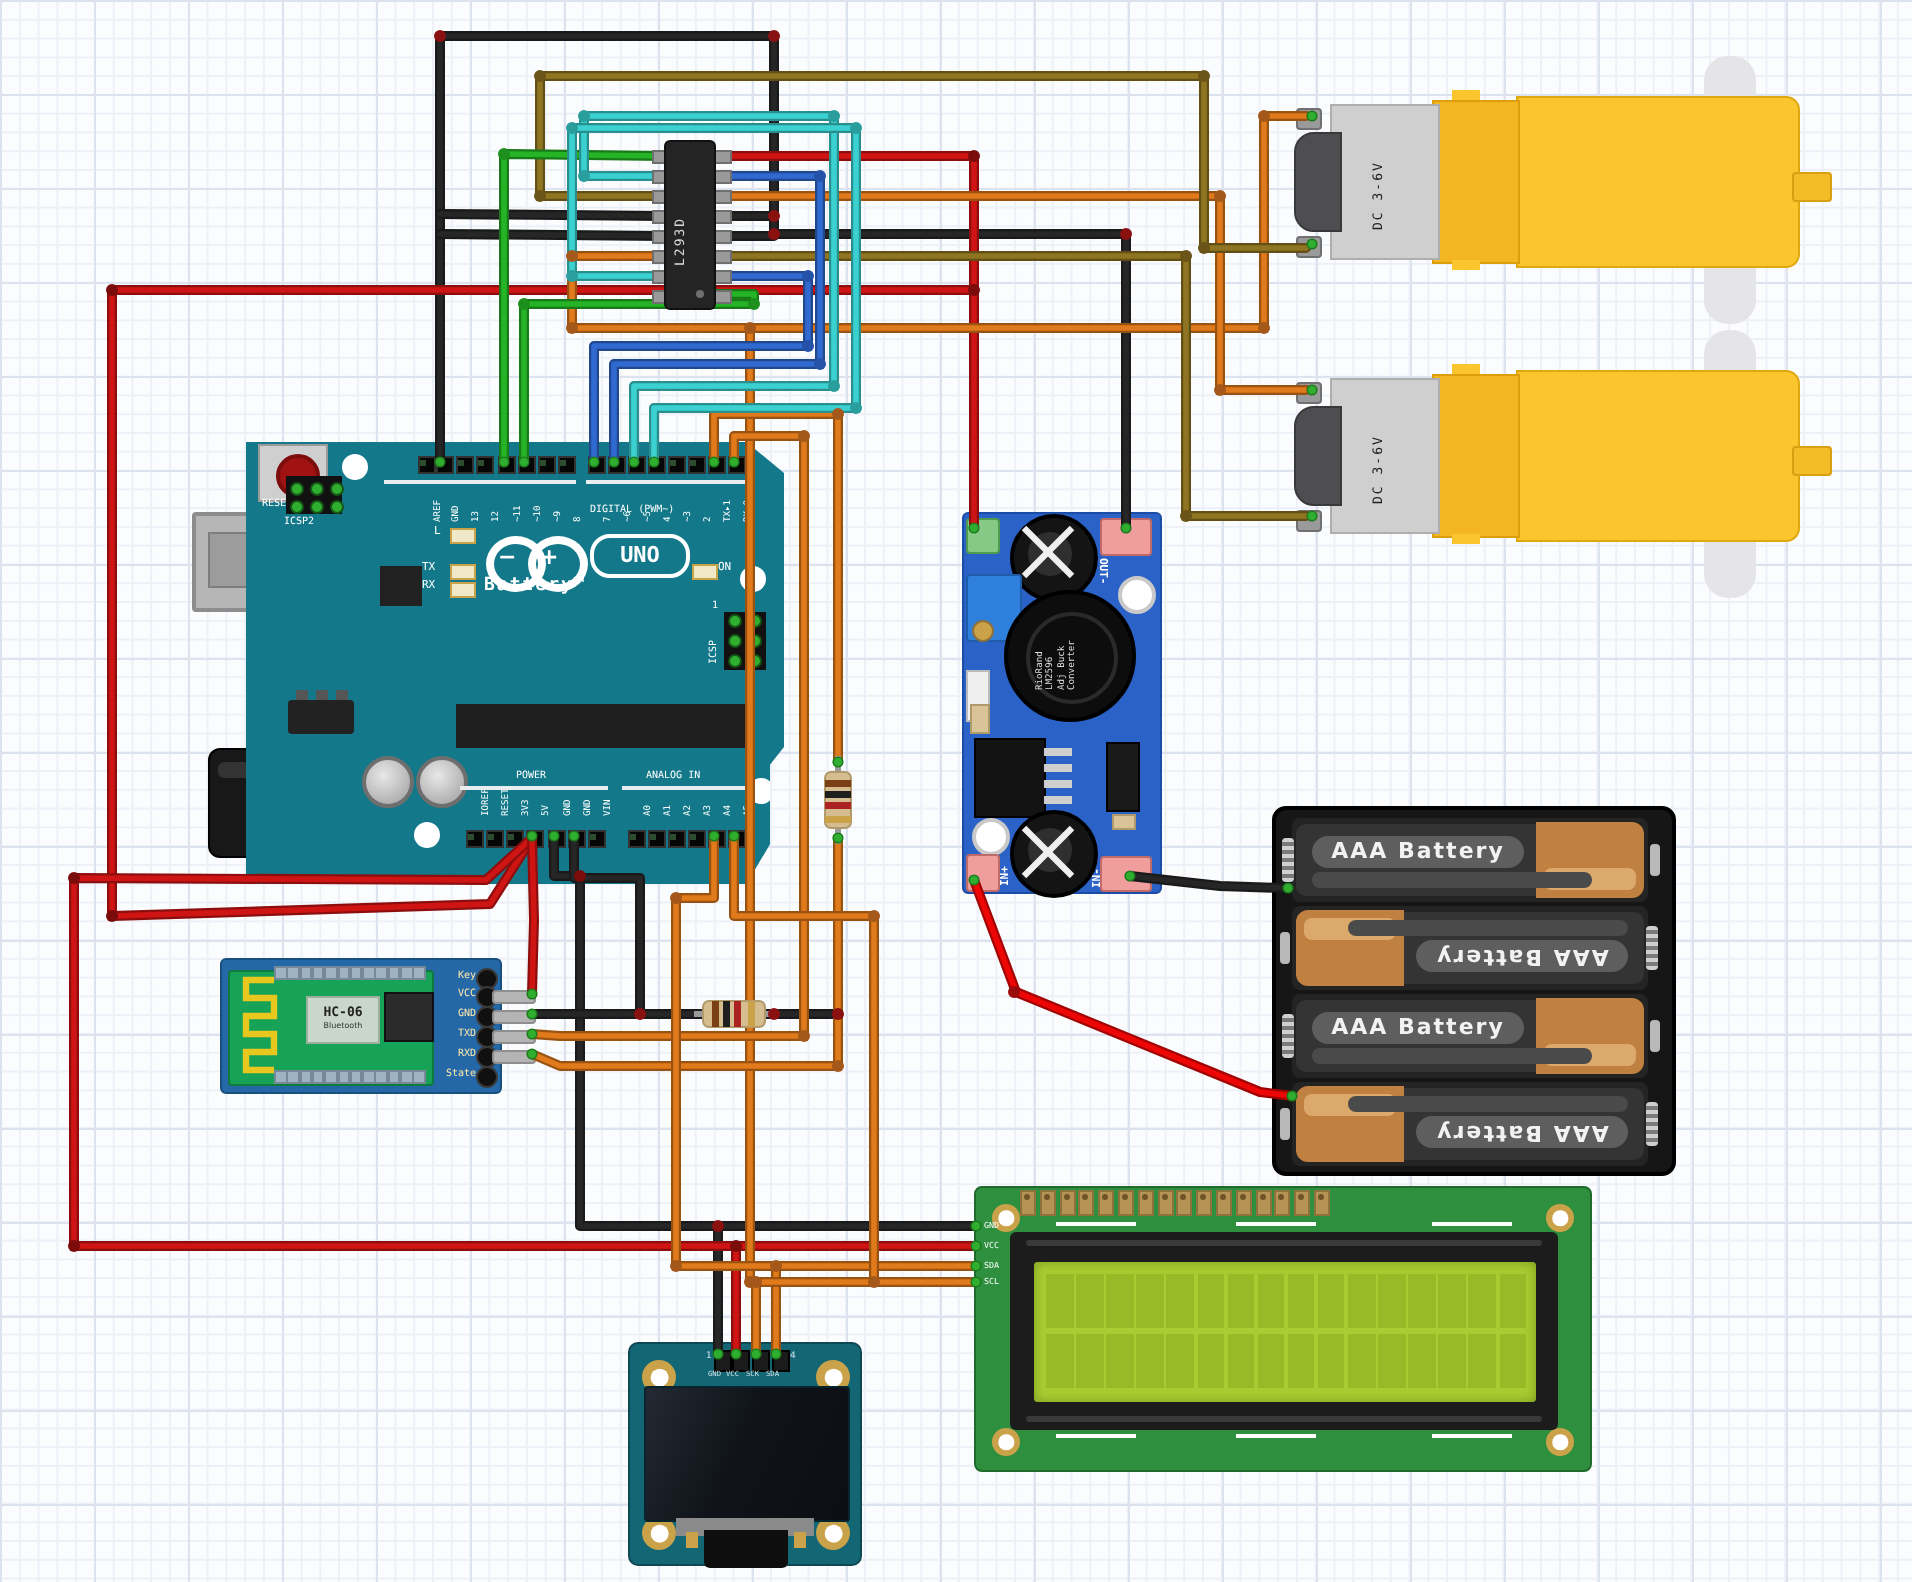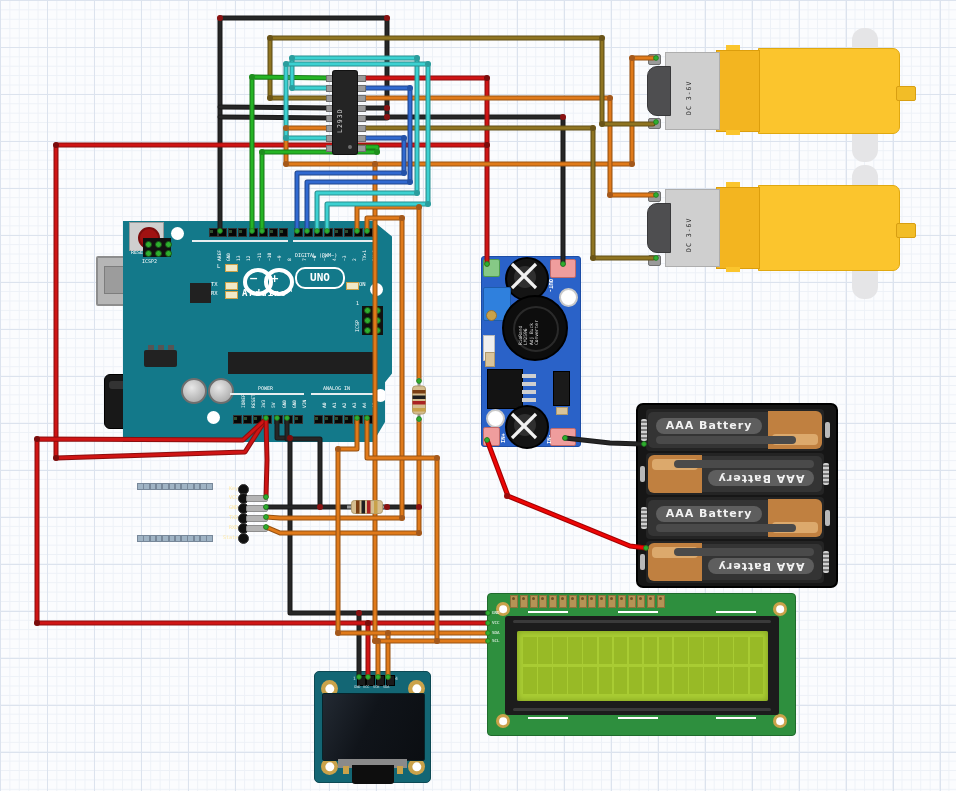--- a/index.html
+++ b/index.html
@@ -94,21 +94,21 @@
     <div class="abs" style="left:58px;top:157px;width:22px;height:22px;border-radius:50%;background:radial-gradient(circle at 40% 35%,#e8e8e8,#9c9c9c);border:2px solid #6e6e6e;"></div>
     <div class="abs" style="left:85px;top:157px;width:22px;height:22px;border-radius:50%;background:radial-gradient(circle at 40% 35%,#e8e8e8,#9c9c9c);border:2px solid #6e6e6e;"></div>
 
     <div class="abs" style="left:120px;top:47px;width:22px;height:20px;border:4px solid #fff;border-radius:50%;"></div>
     <div class="abs" style="left:141px;top:47px;width:22px;height:20px;border:4px solid #fff;border-radius:50%;"></div>
     <div class="abs whitetxt" style="left:126px;top:51px;font-size:11px;font-weight:bold;">−</div>
     <div class="abs whitetxt" style="left:147px;top:51px;font-size:11px;font-weight:bold;">+</div>
     <div class="abs whitetxt mono" style="left:172px;top:46px;width:46px;height:18px;border:2px solid #fff;border-radius:10px;text-align:center;font-size:11px;font-weight:bold;line-height:17px;">
       <span>UNO</span>
     </div>
-    <div class="abs whitetxt mono" style="left:119px;top:67px;font-size:9px;font-weight:bold;letter-spacing:1px;">Arduino™</div>
+    <div class="abs whitetxt mono" style="left:119px;top:67px;font-size:9px;font-weight:bold;letter-spacing:1px;">Battery™</div>
 
     <div class="led" style="left:102px;top:43px;"></div>
     <div class="ledlab" style="left:94px;top:42px;">L</div>
     <div class="led" style="left:102px;top:61px;"></div>
     <div class="ledlab" style="left:88px;top:60px;">TX</div>
     <div class="led" style="left:102px;top:70px;"></div>
     <div class="ledlab" style="left:88px;top:69px;">RX</div>
     <div class="led" style="left:223px;top:61px;"></div>
     <div class="ledlab" style="left:236px;top:60px;">ON</div>
 
@@ -251,20 +251,31 @@
             <i></i>
           </div>
           <div class="band">AAA Battery</div>
           <div class="shine"></div>
           <div class="spring"></div>
           <div class="nub"></div>
         </div>
       </div>
     </div>
 
+  <div id="hc06" class="abs">
+    <div class="pcb"></div>
+    <svg width="30" height="60" style="position:absolute;left:4px;top:6px;">
+      <path d="M22,4 H8 V13 H22 V22 H8 V31 H22 V40 H8 V49 H22" fill="none" stroke="#e8c71e" stroke-width="3.2"></path>
+    </svg>
+    <div class="lblbox">
+      <div class="t1">HC-06</div>
+      <div class="t2">Bluetooth</div>
+    </div>
+    <div class="chip"></div>
+  </div>
 
   <div id="lcd" class="abs">
     <div class="goldhole" style="left:8px;top:8px;width:14px;height:14px;">
         <i></i>
       </div>
     <div class="goldhole" style="left:285px;top:8px;width:14px;height:14px;">
         <i></i>
       </div>
     <div class="goldhole" style="left:8px;top:120px;width:14px;height:14px;">
         <i></i>

